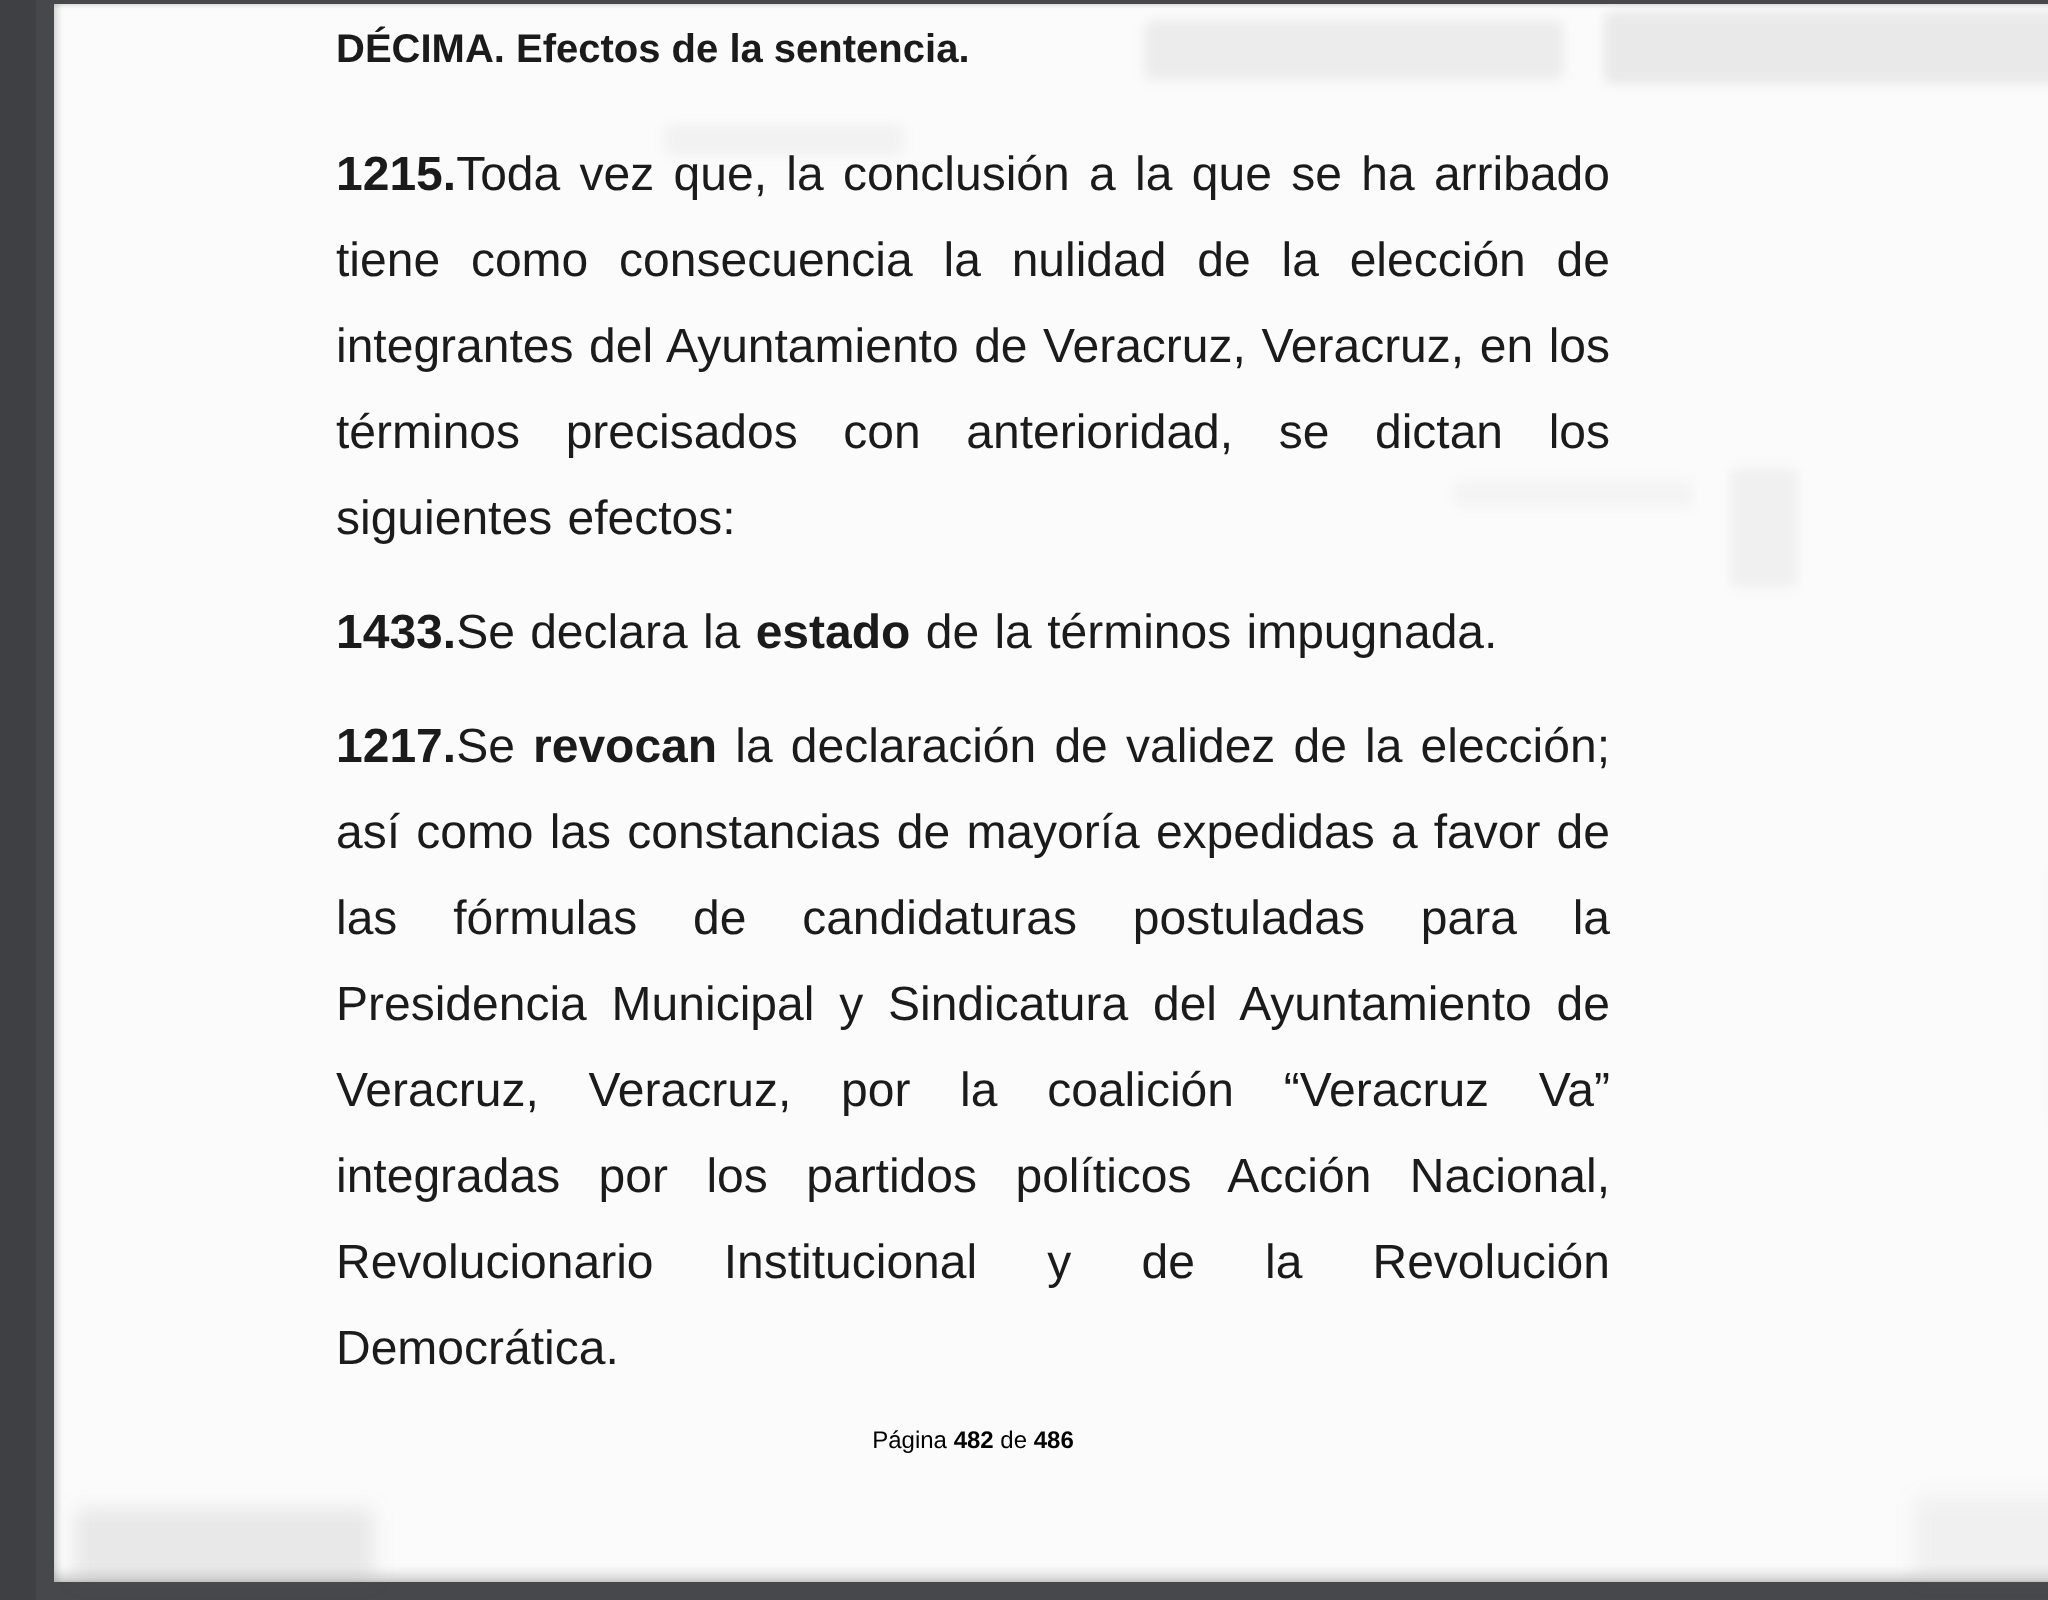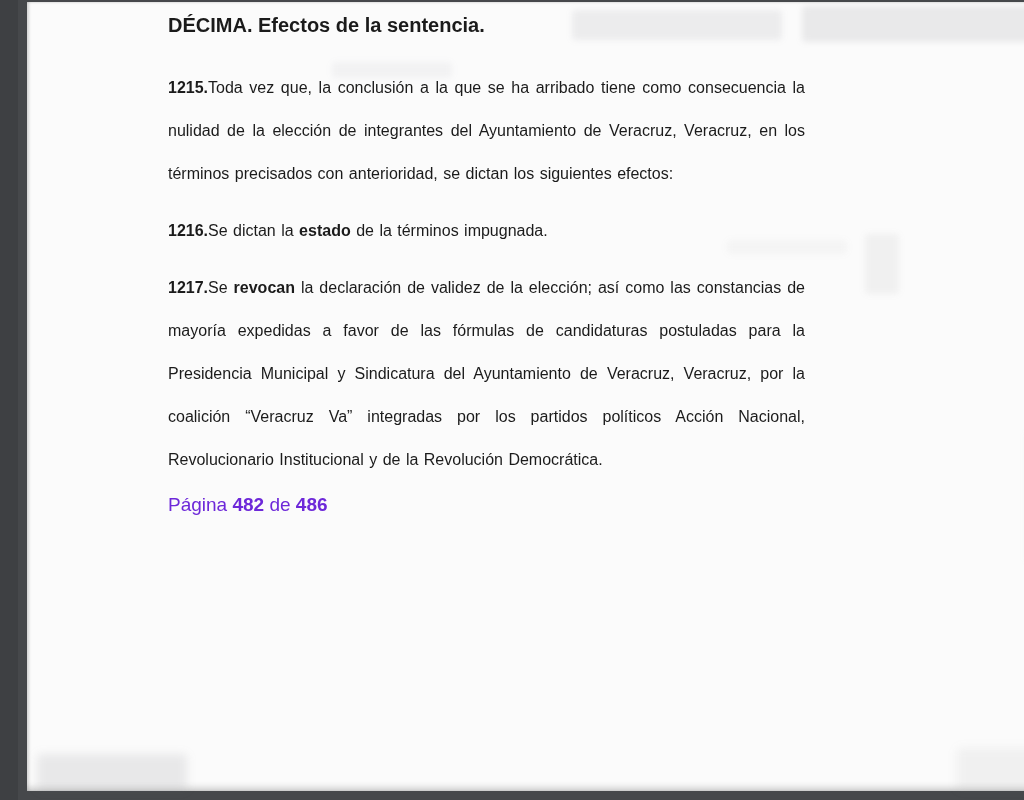--- a/index.html
+++ b/index.html
@@ -23,30 +23,30 @@
   }
   .content {
     position: absolute; left: 141px; top: 8px; width: 637px;
     color: #1b1b1b;
   }
   .heading {
     font-size: 20px; line-height: 30px; font-weight: bold;
     margin: 0 0 26px 0;
   }
   .para {
-    font-size: 16px; line-height: 43px;
+    font-size: 24px; line-height: 43px;
     text-align: justify; margin: 0 0 14px 0;
     word-spacing: 1px;
   }
   .para.stretch-last { text-align-last: justify; }
   .b { font-weight: bold; }
   .footer {
-    width: 637px; text-align: left;
-    font-size: 19px; line-height: 20px; margin-top: 9px;
-    color: #6d28d9;
+    width: 637px; text-align: center;
+    font-size: 12px; line-height: 20px; margin-top: 9px;
+    color: #000000;
   }
   
   .artifact {
     position: absolute; border-radius: 4px;
     background: rgba(110,110,118,0.10);
     filter: blur(3px);
   }
   .a1 { left: 545px; top: 8px;   width: 210px; height: 30px; }
   .a2 { left: 775px; top: 4px;   width: 235px; height: 36px; background: rgba(110,110,118,0.12); }
   .a3 { left: 305px; top: 60px;  width: 120px; height: 16px; background: rgba(110,110,118,0.06); }
@@ -70,21 +70,21 @@
     <div class="artifact a6"></div>
     <div class="artifact a7"></div>
     <div class="artifact a8"></div>
 
     <div class="content">
 
       <h1 class="heading">DÉCIMA. Efectos de la sentencia.</h1>
 
       <p class="para"><span class="b">1215.</span><span>Toda vez que, la conclusión a la que se ha arribado tiene como consecuencia la nulidad de la elección de integrantes del Ayuntamiento de Veracruz, Veracruz, en los términos precisados con anterioridad, se dictan los siguientes efectos:</span></p>
 
-      <p class="para"><span class="b">1216.</span><span>Se dictan la </span><span class="b">estado</span><span> de la términos impugnada.</span></p>
+      <p class="para"><span class="b">1433.</span><span>Se declara la </span><span class="b">estado</span><span> de la términos impugnada.</span></p>
 
       <p class="para"><span class="b">1217.</span><span>Se </span><span class="b">revocan</span><span> la declaración de validez de la elección; así como las constancias de mayoría expedidas a favor de las fórmulas de candidaturas postuladas para la Presidencia Municipal y Sindicatura del Ayuntamiento de Veracruz, Veracruz, por la coalición “Veracruz Va” integradas por los partidos políticos Acción Nacional, Revolucionario Institucional y de la Revolución Democrática.</span></p>
 
 
       <div class="footer"><span>Página </span><span class="b">482</span><span> de </span><span class="b">486</span></div>
 
     </div>
   </div>
 </div>
 

